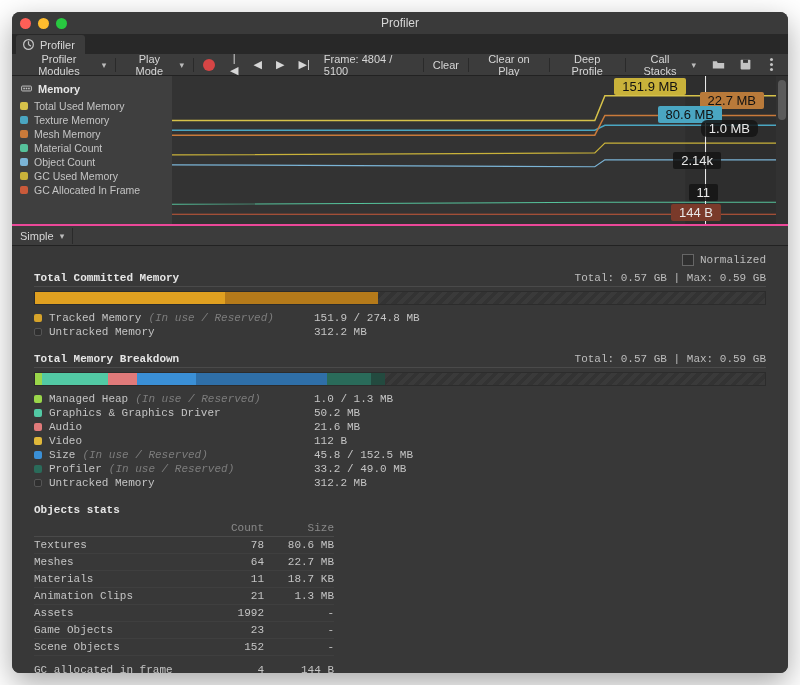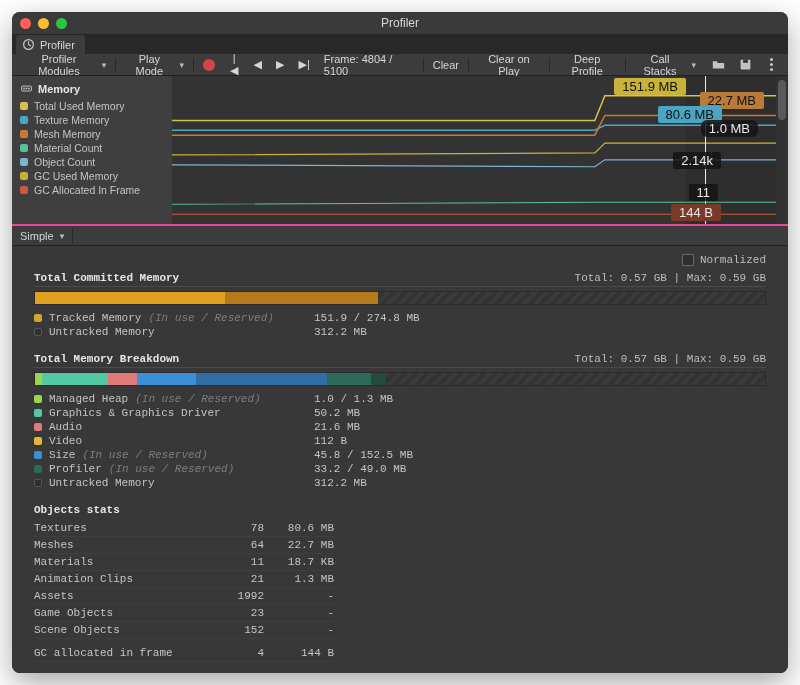--- a/index.html
+++ b/index.html
@@ -275,20 +275,25 @@
               <span class="swatch" style="background:#2f2f2f;border:1px solid #555"></span>
               <span class="lbl">Untracked Memory</span>
               <span class="val" style="position:absolute;left:280px;">312.2 MB</span>
             </div>
           </div>
       </div>
 
       <div class="block">
         <div class="objhead">Objects stats</div>
         <div class="tbl">
+          <div class="hrow">
+            <div class="c1"></div>
+            <div class="c2">Count</div>
+            <div class="c3">Size</div>
+          </div>
           <div id="objrows">
               <div class="row">
                 <div class="c1">Textures</div>
                 <div class="c2">78</div>
                 <div class="c3">80.6 MB</div>
               </div>
               <div class="row">
                 <div class="c1">Meshes</div>
                 <div class="c2">64</div>
                 <div class="c3">22.7 MB</div>

